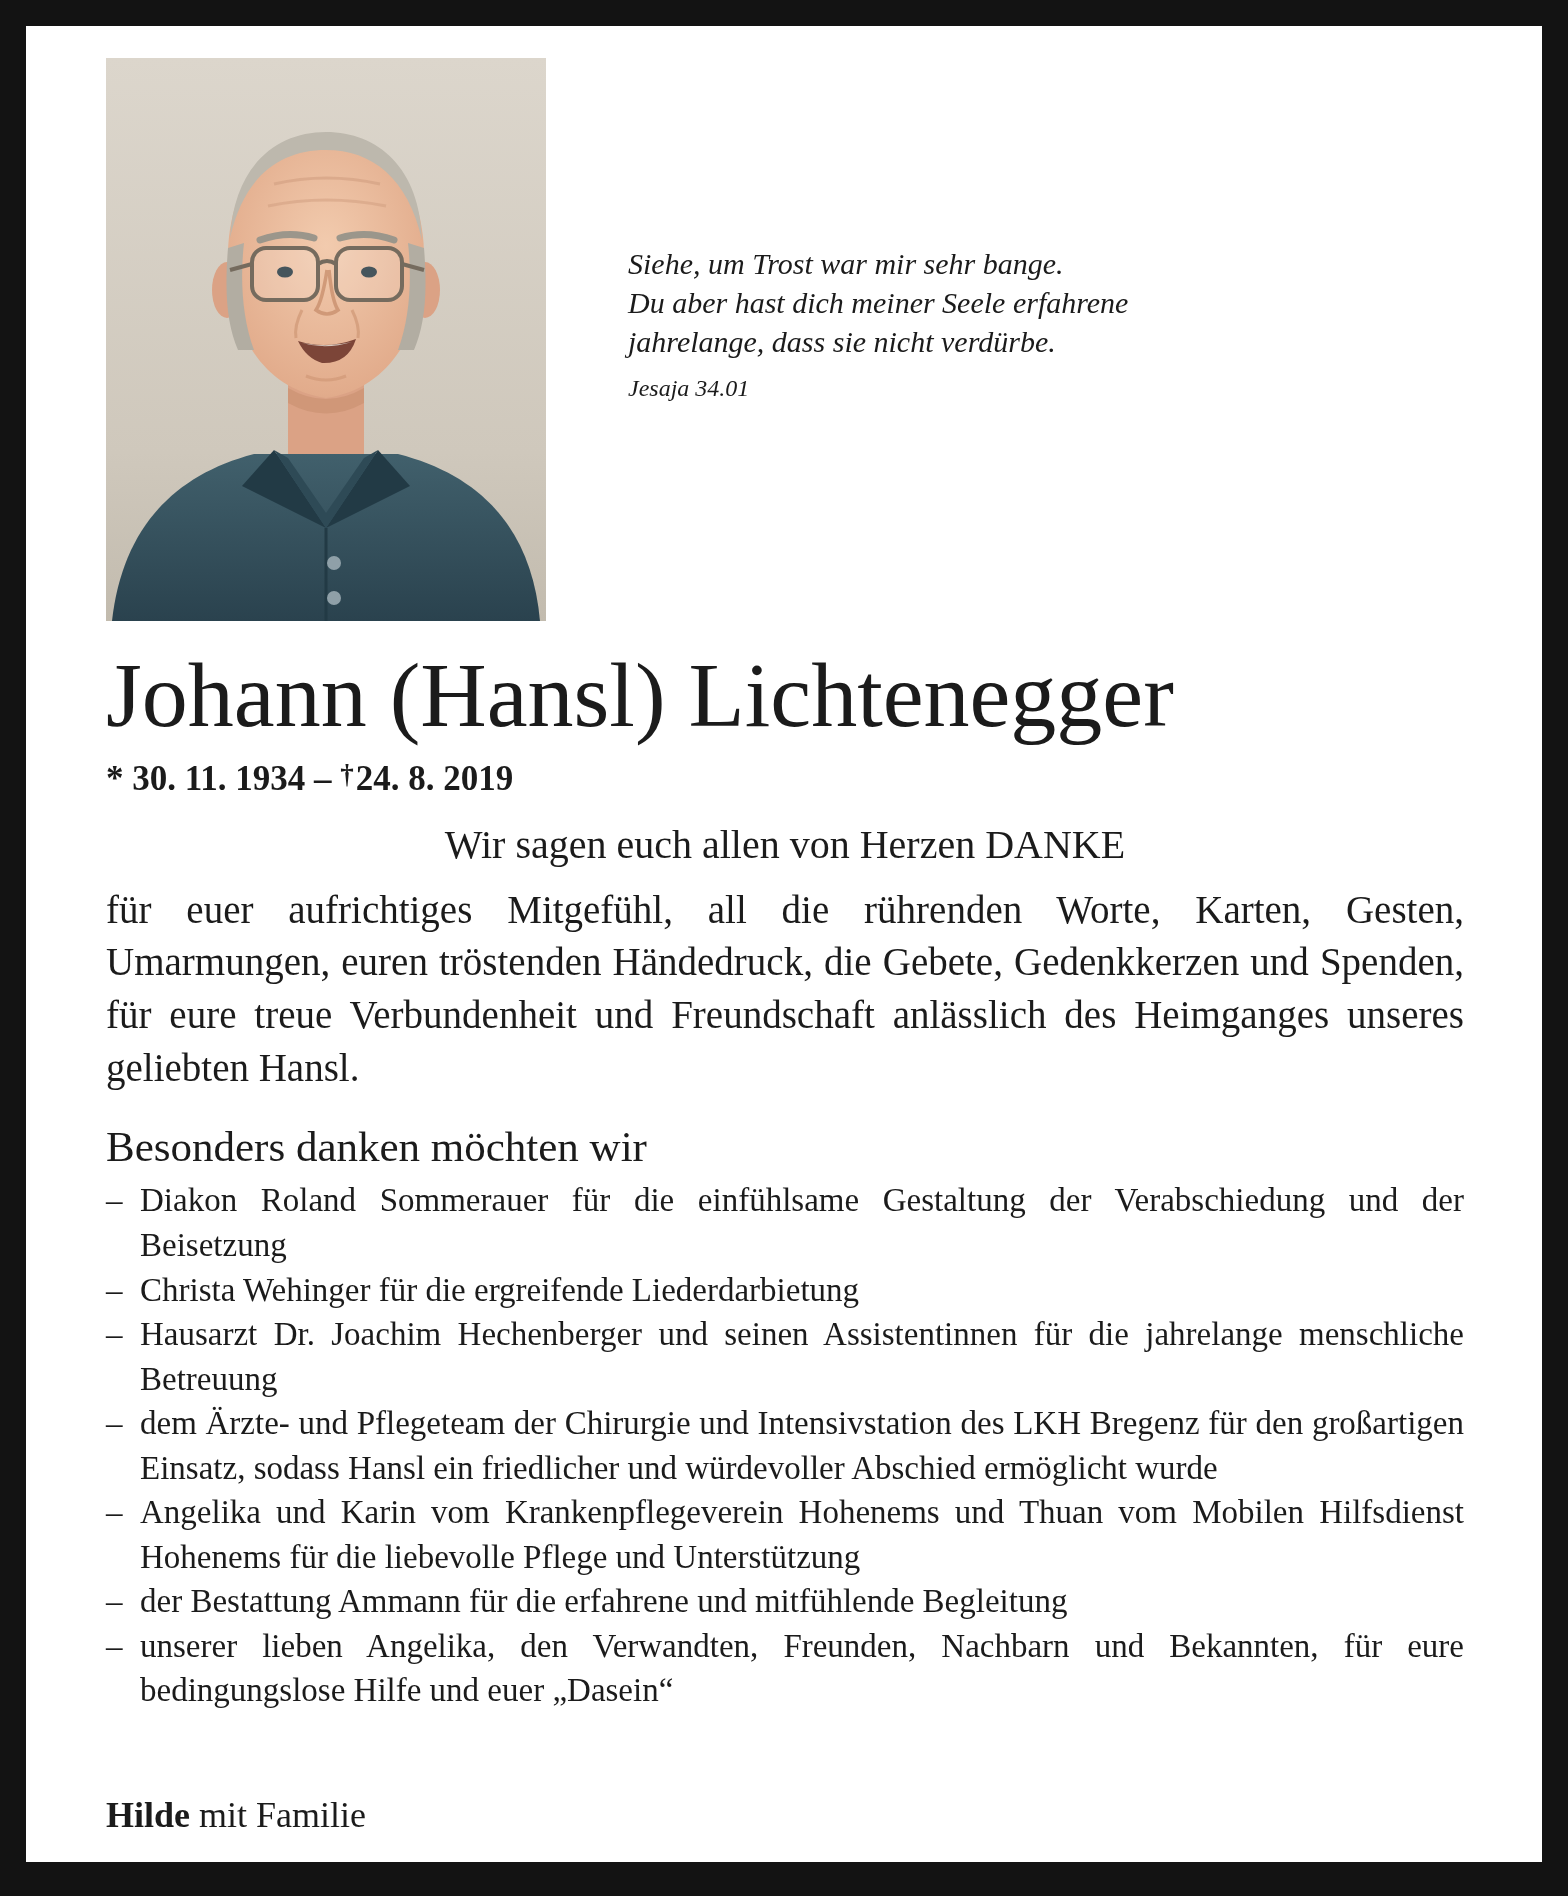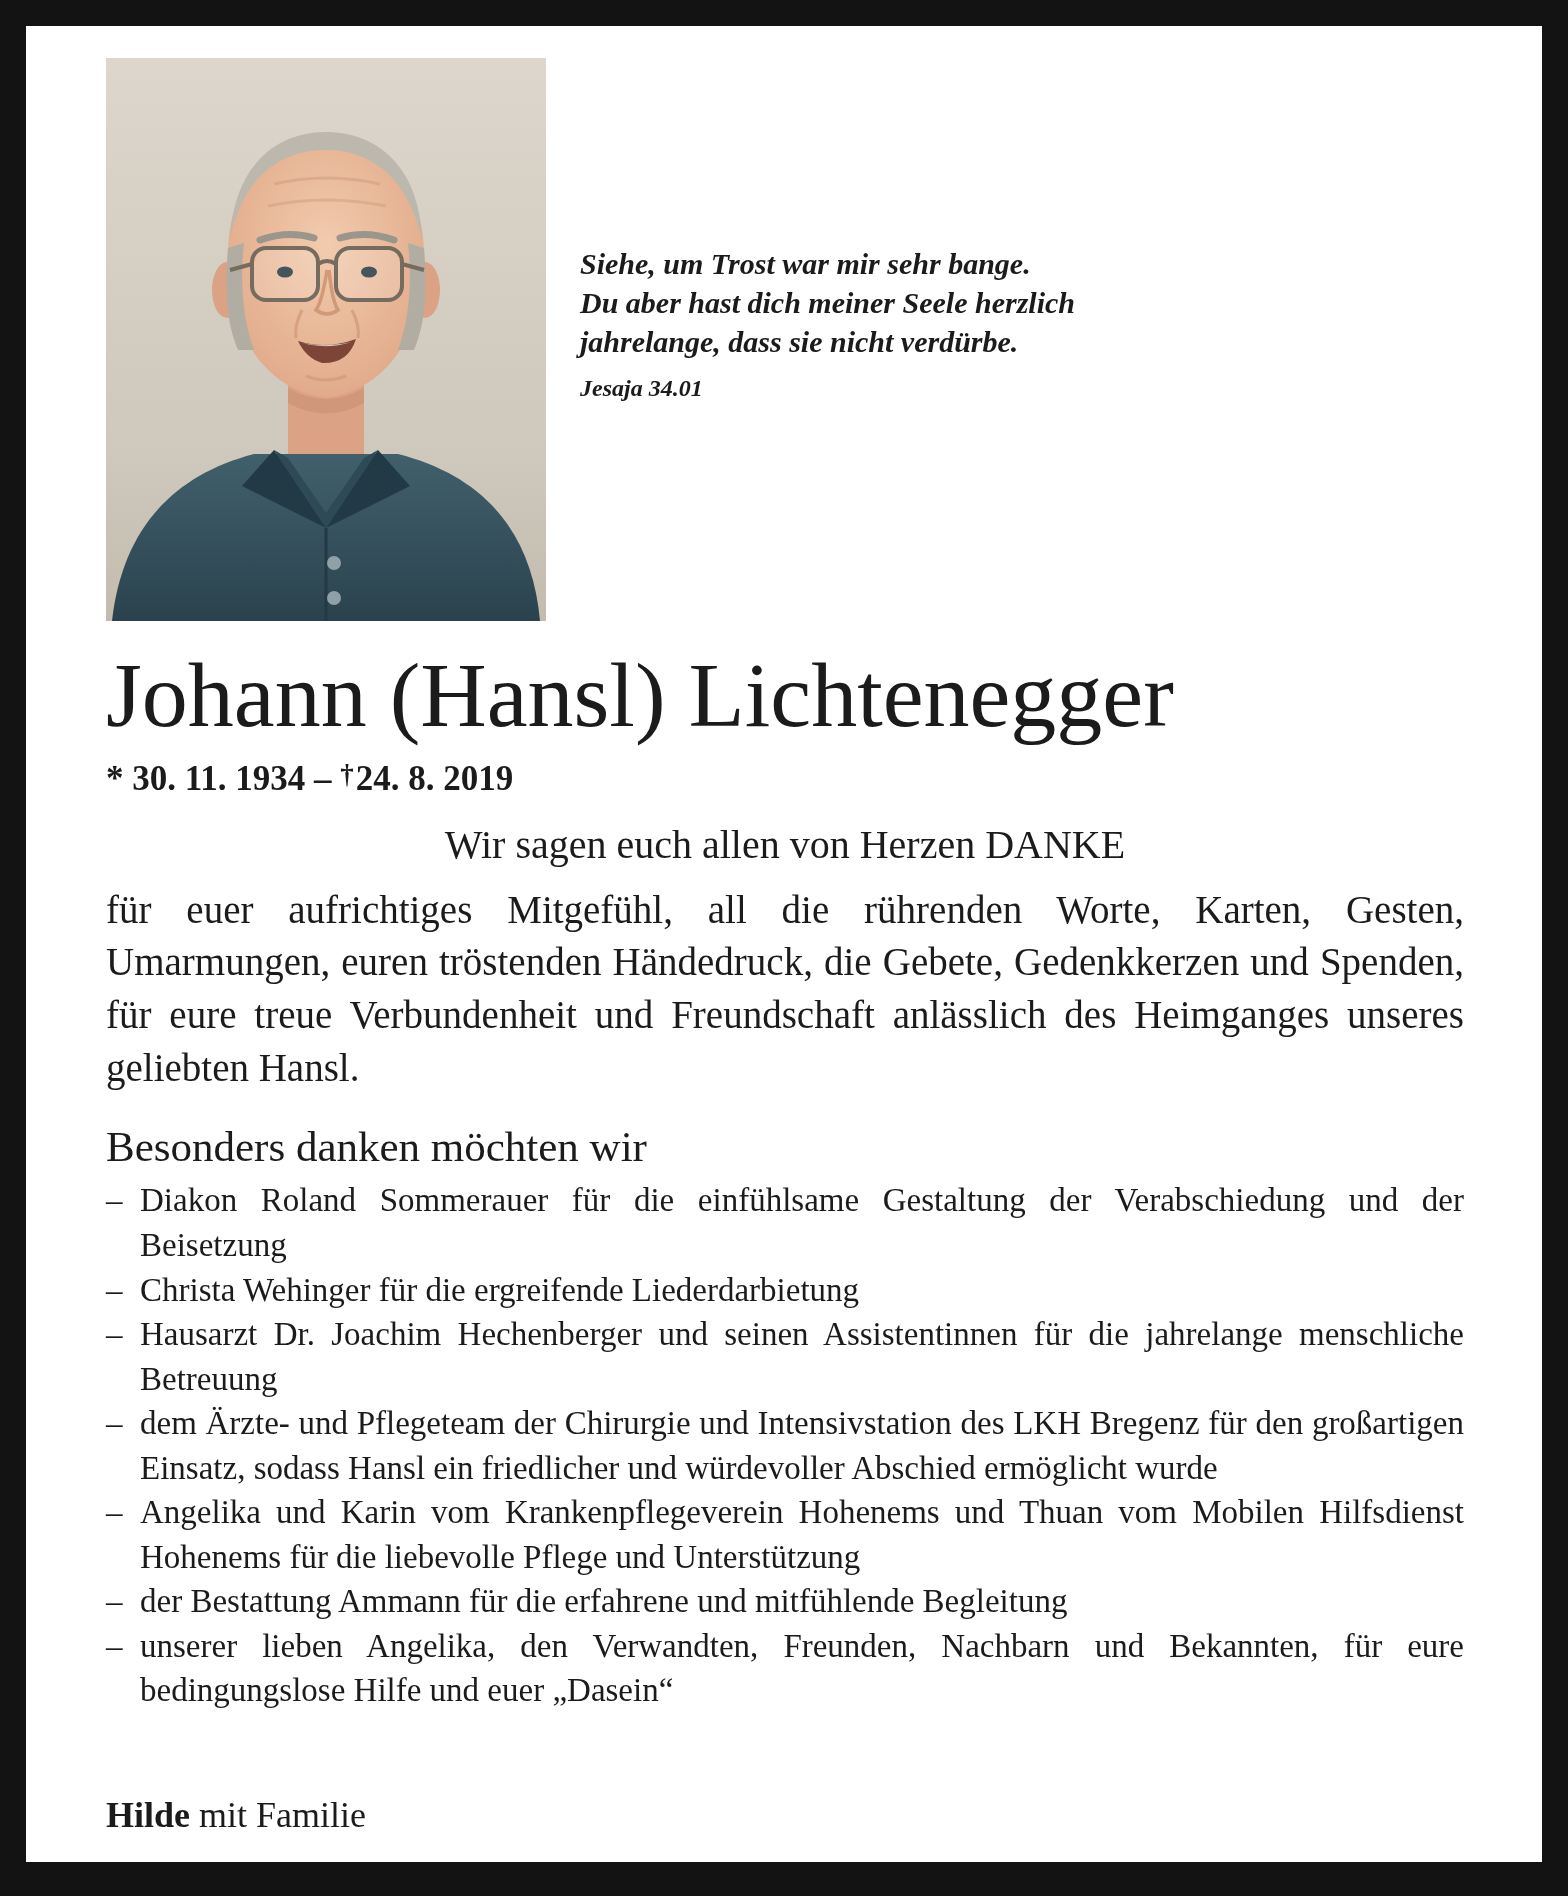--- a/index.html
+++ b/index.html
@@ -19,26 +19,25 @@
     flex-direction:column;
     overflow:hidden;
   }
   .top-row { display:flex; align-items:flex-start; }
   .photo-frame {
     width:440px; height:563px; flex:0 0 auto;
     overflow:hidden;
   }
   .photo-frame svg { display:block; width:100%; height:100%; }
   .quote {
-    margin-left:34px;
+    margin-left:82px;
     margin-top:186px;
     font-style:italic;
     font-size:30px;
     line-height:1.3;
-    font-weight:bold;
   }
   .quote-source { font-size:24px; margin-top:12px; }
   .name {
     font-size:92px;
     font-weight:normal;
     text-align:left;
     line-height:1.02;
     margin-top:28px;
     white-space:nowrap;
   }
@@ -145,21 +144,21 @@
         <path d="M196 252 Q188 268 190 280" stroke="#cf9775" stroke-width="3" fill="none" opacity="0.7"></path>
         <path d="M246 252 Q254 268 252 280" stroke="#cf9775" stroke-width="3" fill="none" opacity="0.7"></path>
         <path d="M192 283 Q220 292 250 281 Q242 306 216 305 Q200 300 192 283 Z" fill="#7c4538"></path>
         <path d="M196 285 Q220 292 246 284 Q222 290 196 285 Z" fill="#e8e2d8" opacity="0.85"></path>
         <path d="M200 318 Q220 326 240 318" stroke="#c9906e" stroke-width="3" fill="none" opacity="0.5"></path>
       </svg>
     </div>
 
     <div class="quote">
       <div>Siehe, um Trost war mir sehr bange.</div>
-      <div>Du aber hast dich meiner Seele herzlich</div>
+      <div>Du aber hast dich meiner Seele erfahrene</div>
       <div>jahrelange, dass sie nicht verdürbe.</div>
       <div class="quote-source">Jesaja 34.01</div>
     </div>
   </div>
 
   <h1 class="name">Johann (Hansl) Lichtenegger</h1>
 
   <div class="dates">
     <span>*</span>
     <span>30. 11. 1934</span>

